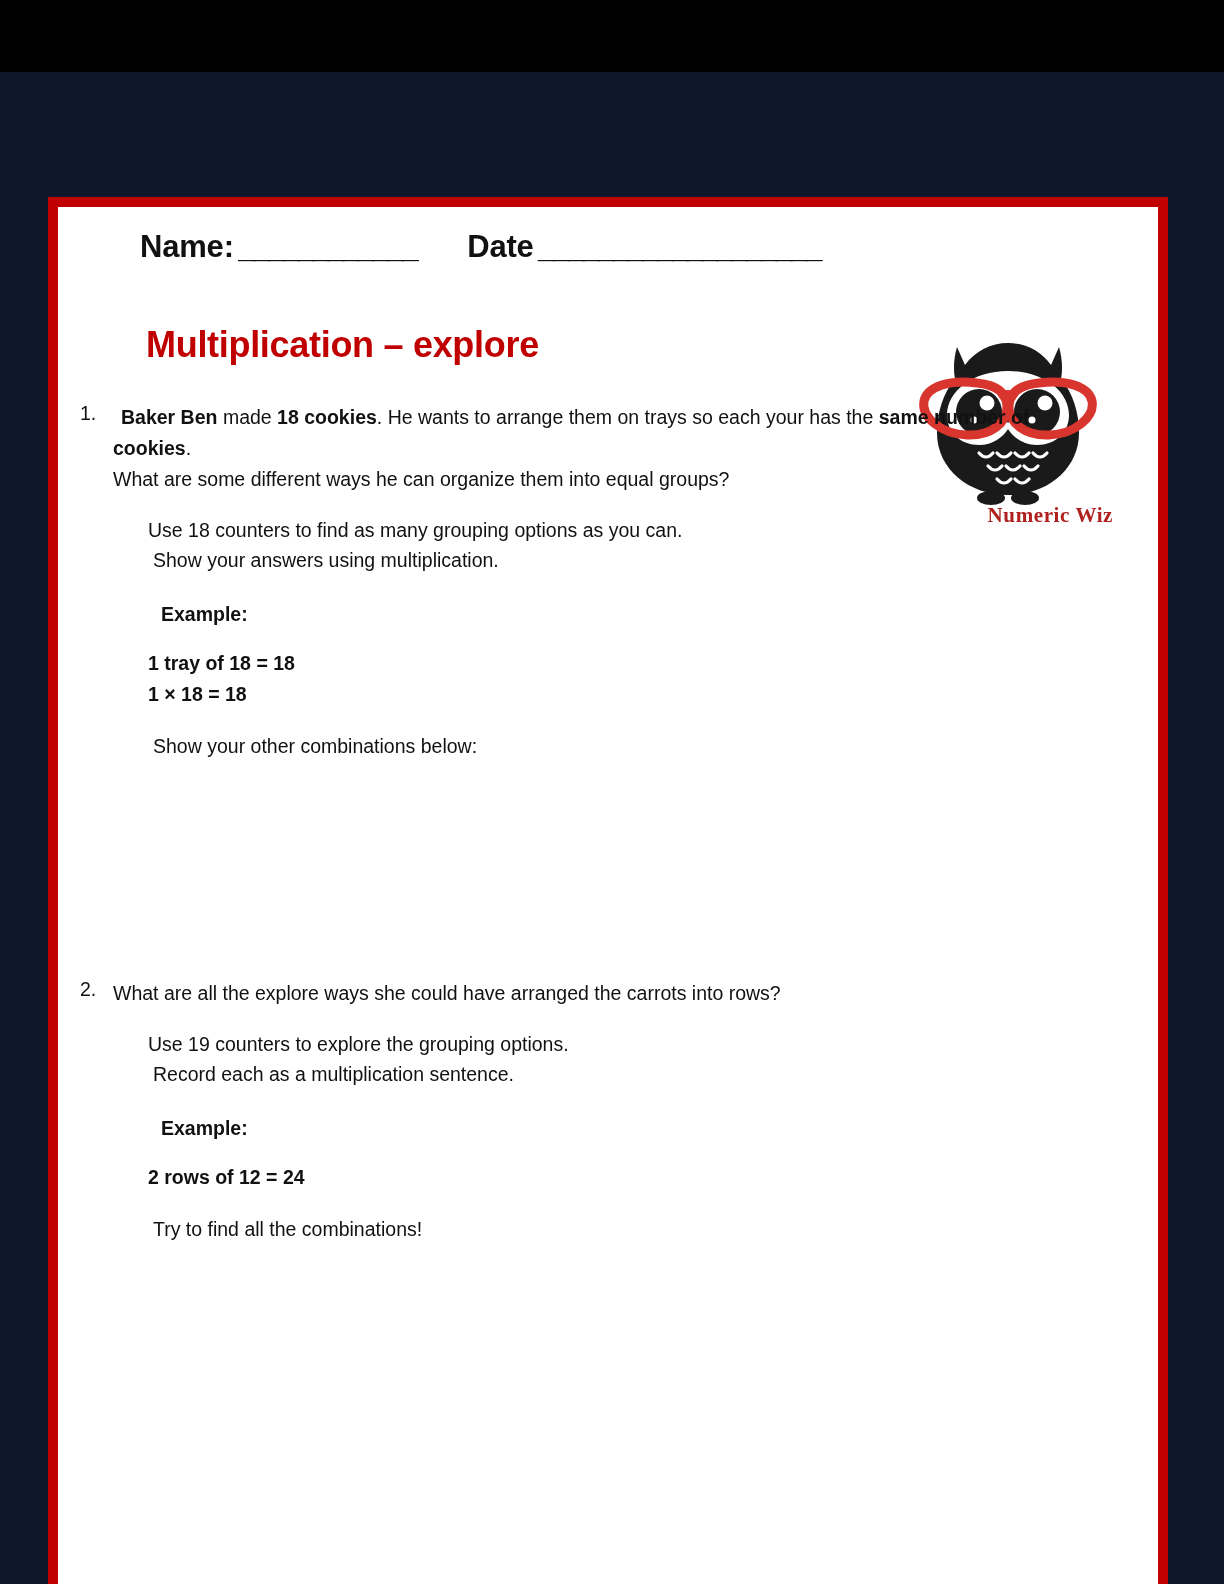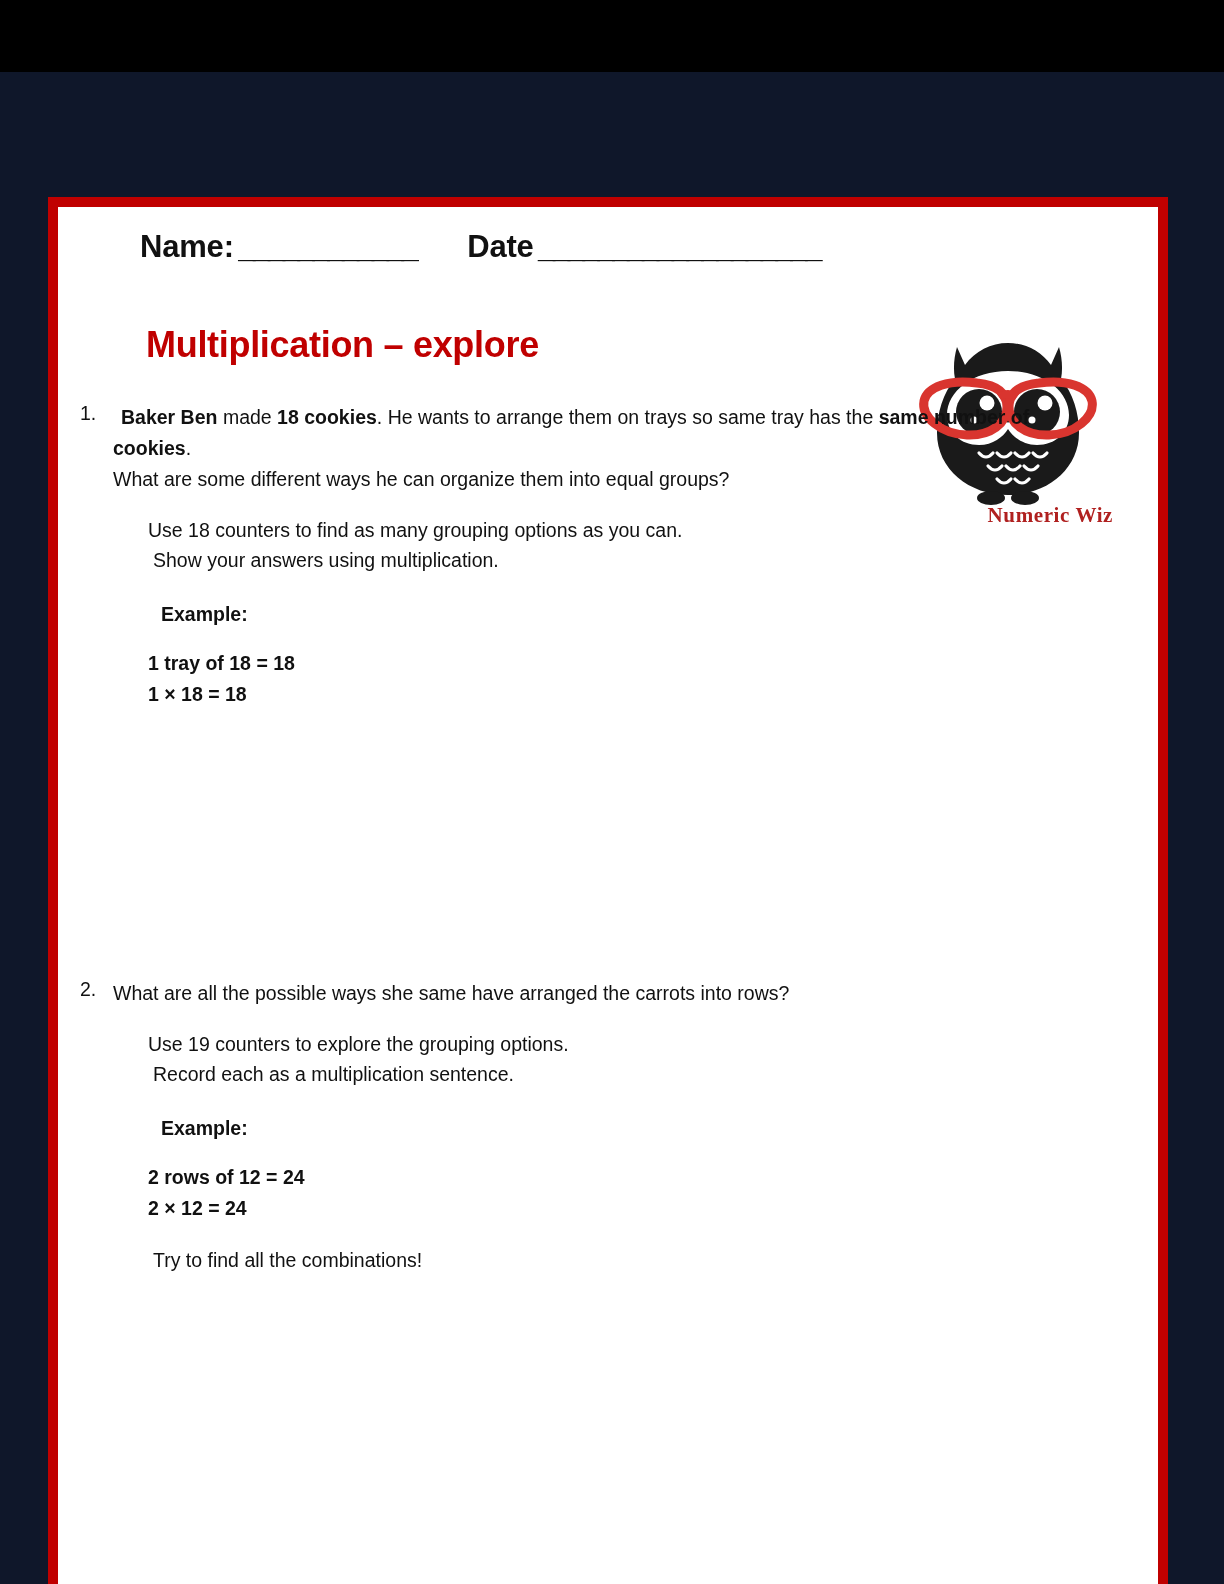--- a/index.html
+++ b/index.html
@@ -265,54 +265,56 @@
           <ellipse cx="78" cy="163" rx="14" ry="7" fill="#1A1A1A"></ellipse>
           <ellipse cx="112" cy="163" rx="14" ry="7" fill="#1A1A1A"></ellipse>
         </svg>
         <div class="logo-word">Numeric Wiz</div>
       </div>
 
       <div class="question q1">
         <div class="q-num">1.</div>
         <div class="q-body">
           <div class="q-line wrap">
-            <span class="q-first-indent"></span><b>Baker Ben</b><span> made </span><b>18 cookies</b><span>. He wants to arrange them on trays so same tray has the </span><b>same number of cookies</b><span>.</span>
+            <span class="q-first-indent"></span><b>Baker Ben</b><span> made </span><b>18 cookies</b><span>. He wants to arrange them on trays so each your has the </span><b>same number of cookies</b><span>.</span>
           </div>
           <div class="q-line">What are some different ways he can organize them into equal groups?</div>
 
           <div class="sub-block">
             <div class="sub-line">Use 18 counters to find as many grouping options as you can.</div>
             <div class="sub-line pad">Show your answers using multiplication.</div>
           </div>
 
           <div class="example-head">Example:</div>
           <div class="example-lines">
             <div class="example-line">1 tray of 18 = 18</div>
             <div class="example-line">1 × 18 = 18</div>
           </div>
 
+          <div class="closing">
+            <span>Show your other combinations below:</span>
+          </div>
         </div>
       </div>
 
       <div class="workspace ws1"></div>
 
       <div class="question q2">
         <div class="q-num">2.</div>
         <div class="q-body">
-          <div class="q-line">What are all the possible ways she same have arranged the carrots into rows?</div>
+          <div class="q-line">What are all the explore ways she could have arranged the carrots into rows?</div>
 
           <div class="sub-block">
             <div class="sub-line">Use 19 counters to explore the grouping options.</div>
             <div class="sub-line pad">Record each as a multiplication sentence.</div>
           </div>
 
           <div class="example-head">Example:</div>
           <div class="example-lines">
             <div class="example-line">2 rows of 12 = 24</div>
-            <div class="example-line">2 × 12 = 24</div>
           </div>
 
           <div class="closing">
             <span>Try to find </span><b>all</b><span> the combinations!</span>
           </div>
         </div>
       </div>
 
       <div class="workspace ws2"></div>
 

